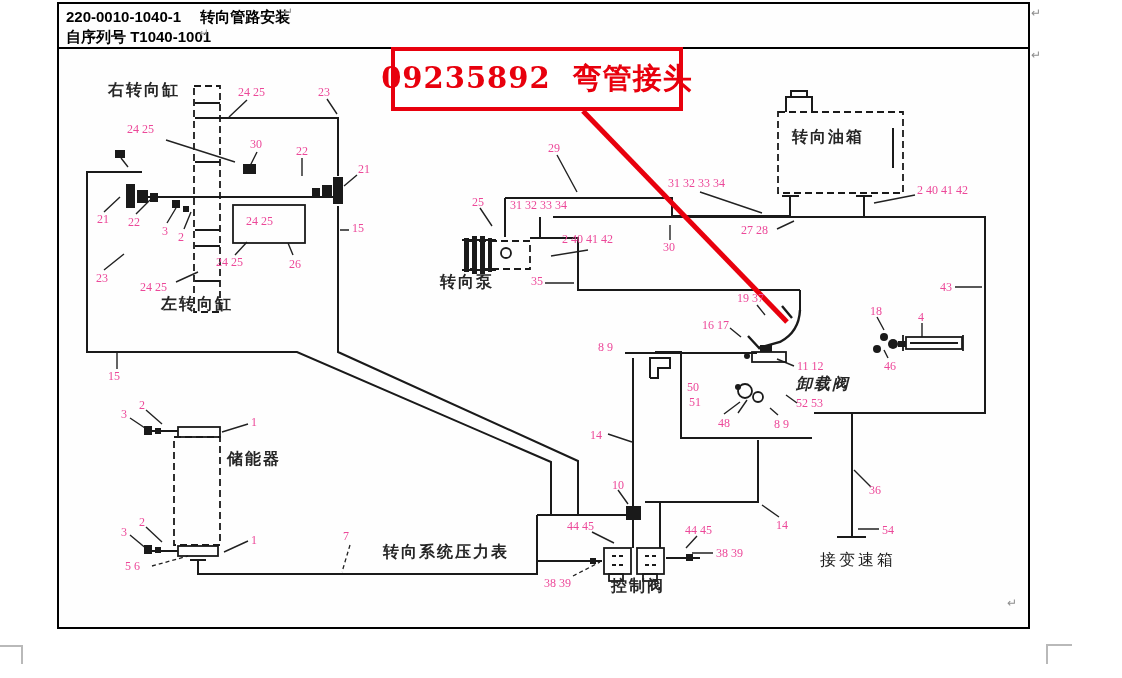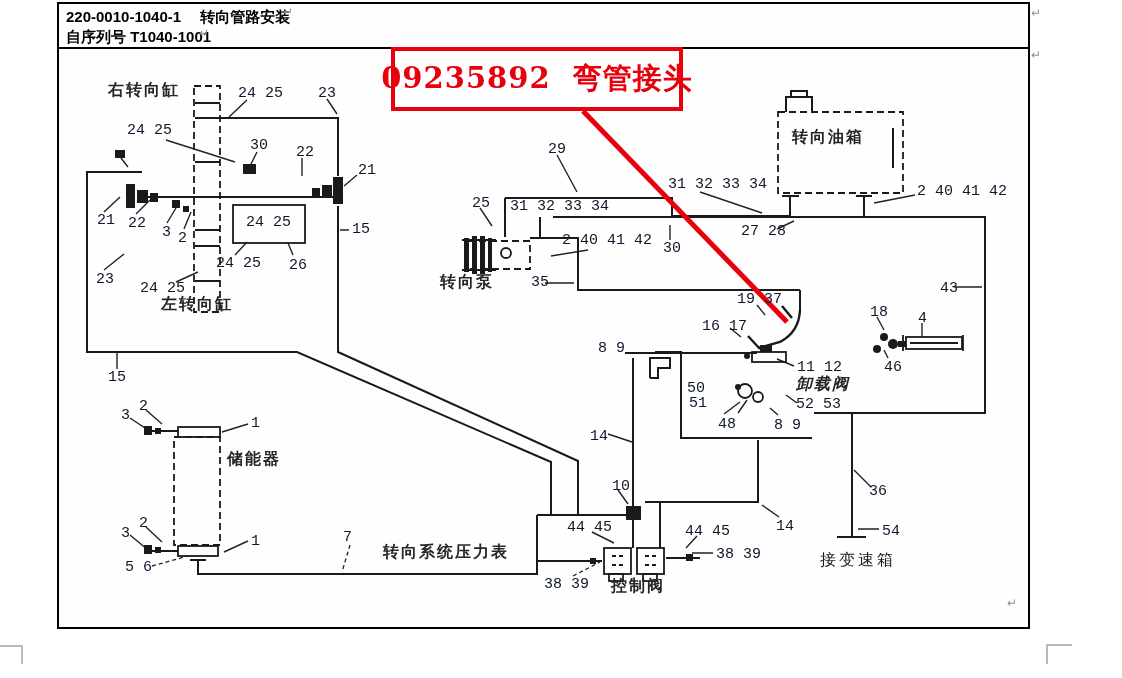--- a/index.html
+++ b/index.html
@@ -8,22 +8,22 @@
   
   .tbl{position:absolute;left:57px;top:2px;width:973px;height:627px;
        border:2px solid #000;box-sizing:border-box;background:#fefefe;}
   .hdr{position:absolute;left:0;top:0;right:0;height:45px;border-bottom:2px solid #000;
        box-sizing:border-box;padding:3px 0 0 7px;}
   .hline{font-weight:bold;font-size:15px;line-height:20px;color:#000;white-space:pre;}
   
   .layer{position:absolute;left:0;top:0;width:1122px;height:678px;pointer-events:none;}
   svg.diag{position:absolute;left:0;top:0;}
   
-  .pn{position:absolute;font-size:15px;color:#0f172a;white-space:pre;
-      font-family:Liberation Mono, monospace;}
+  .pn{position:absolute;font-size:12px;color:#ec4899;white-space:pre;
+      font-family:Liberation Serif, serif;}
   .cl{position:absolute;font-size:16px;font-weight:bold;color:#262626;letter-spacing:2px;white-space:pre;}
   .cl.thin{font-weight:normal;letter-spacing:3px;color:#1b1b1b;}
   .pc{position:absolute;font-size:12px;color:#8e8e8e;}
   
   .callout{position:absolute;left:391px;top:47px;width:292px;height:64px;
            border:4px solid #e8000d;box-sizing:border-box;background:#fff;
            display:flex;align-items:center;justify-content:center;}
   .callout span{font-family:"DejaVu Serif",serif;font-weight:bold;font-size:29px;
                 color:#e8000d;white-space:pre;letter-spacing:1px;}
   

